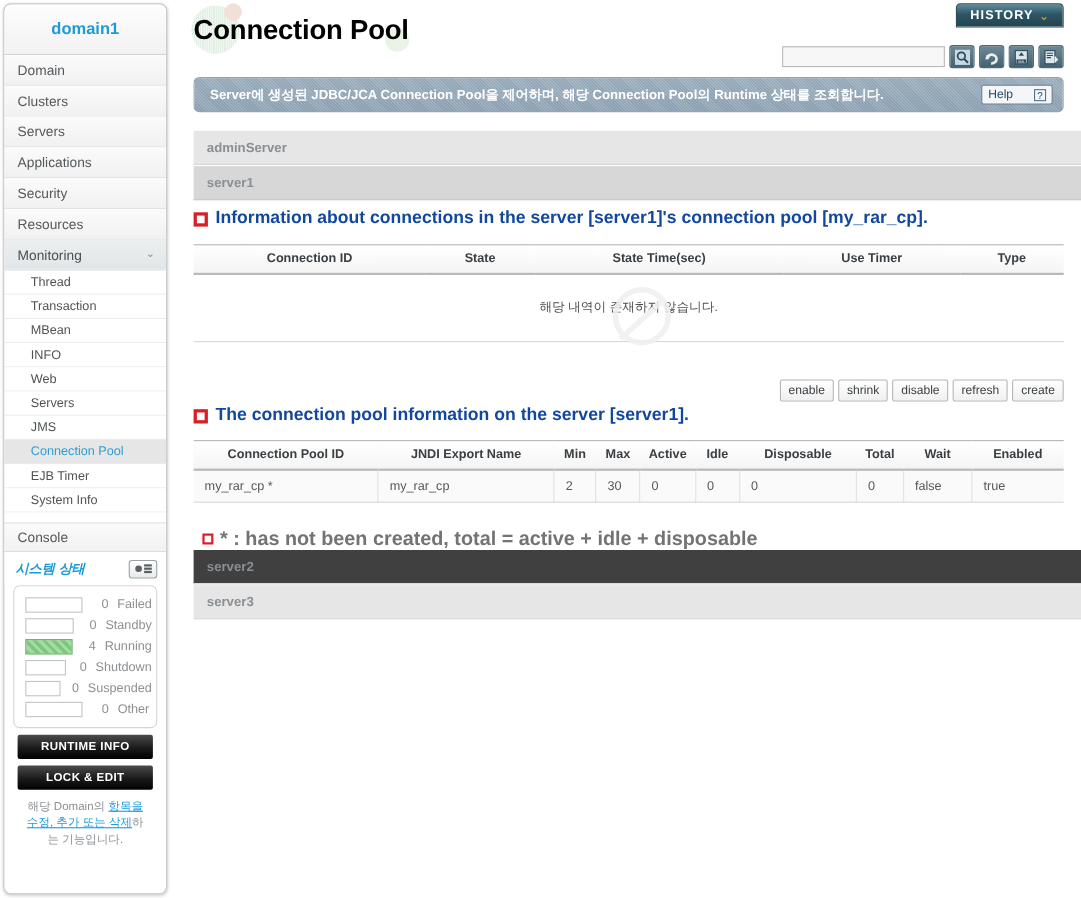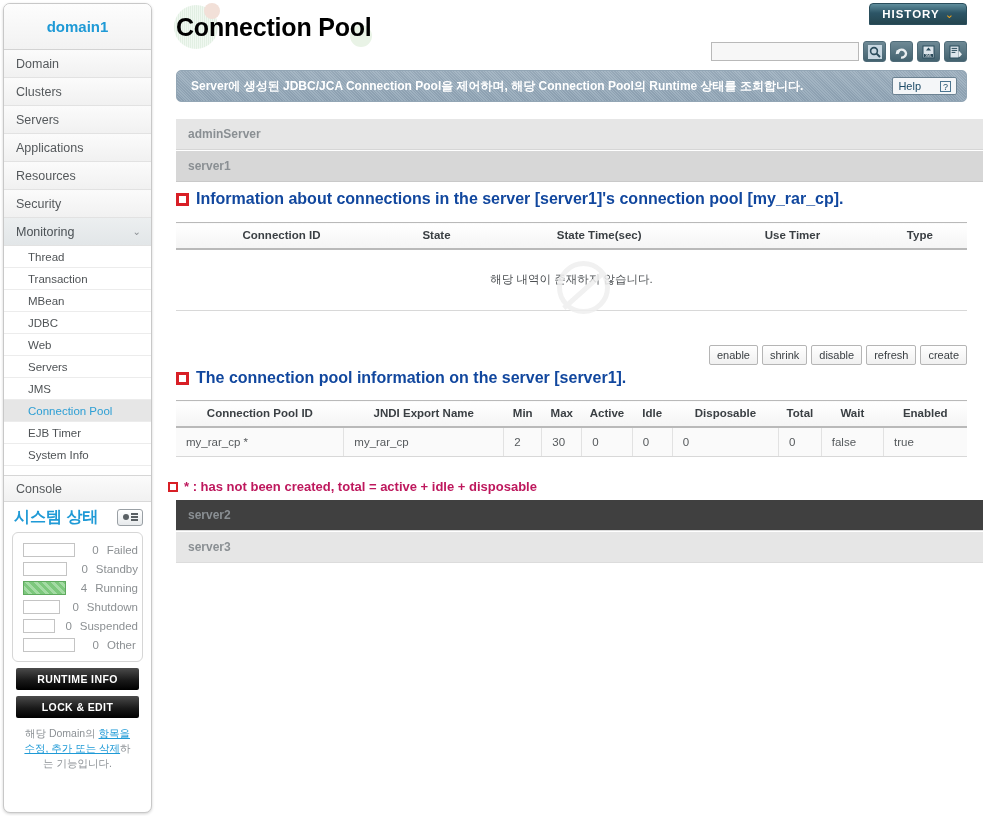--- a/index.html
+++ b/index.html
@@ -69,21 +69,21 @@
     background: linear-gradient(#fbfbfb,#f1f1f1);
     border-bottom: 1px solid #d9d9d9;
     cursor: pointer;
   }
   #sysstat-head {
     height: 30px;
     padding: 0 8px 0 10px;
     display: flex; align-items: center; justify-content: space-between;
     background: #ffffff;
   }
-  #sysstat-title { font-size: 16px; font-weight: bold; color: #1f9ad6; }
+  #sysstat-title { font-size: 12px; font-weight: bold; color: #1f9ad6; font-style: italic; }
   #sysstat-icon {
     width: 26px; height: 17px;
     border: 1px solid #9aa0a5;
     border-radius: 3px;
     background: linear-gradient(#ffffff,#e7eaec);
     display: flex; align-items: center; justify-content: center;
     gap: 2px;
     cursor: pointer;
   }
   #sysstat-icon .blob { width: 6px; height: 6px; border-radius: 50%; background: #5a6064;}
@@ -301,49 +301,49 @@
     height: 20px; padding: 0 7px;
     border: 1px solid #b5b5b5;
     border-radius: 2px;
     background: linear-gradient(#ffffff,#f0f0f0);
     font-size: 11px; color: #3a3f43;
     display: flex; align-items: center;
     cursor: pointer;
   }
 
   #legend {
-    position: absolute; left: 8px; top: 479px;
+    position: absolute; left: 24px; top: 479px;
     display: flex; align-items: center; gap: 6px;
-    font-size: 13px; font-weight: bold; color: #be185d;
+    font-size: 18px; font-weight: bold; color: #737373;
   }
   .sec-icon.sm { width: 10px; height: 10px; }
   .sec-icon.sm::after { left:2px; top:2px; width:6px; height:6px; }
 </style>
 </head>
 <body>
 
 <div id="sidebar">
 
   <div id="domain-header">domain1</div>
 
   <div id="nav-list">
       <div class="nav-item"><span>Domain</span></div>
       <div class="nav-item"><span>Clusters</span></div>
       <div class="nav-item"><span>Servers</span></div>
       <div class="nav-item"><span>Applications</span></div>
+      <div class="nav-item"><span>Security</span></div>
       <div class="nav-item"><span>Resources</span></div>
-      <div class="nav-item"><span>Security</span></div>
       <div class="nav-item active"><span>Monitoring</span><span class="chev">⌄</span></div>
     </div>
 
   <div id="sub-list">
       <div class="sub-item">Thread</div>
       <div class="sub-item">Transaction</div>
       <div class="sub-item">MBean</div>
-      <div class="sub-item">JDBC</div>
+      <div class="sub-item">INFO</div>
       <div class="sub-item">Web</div>
       <div class="sub-item">Servers</div>
       <div class="sub-item">JMS</div>
       <div class="sub-item selected">Connection Pool</div>
       <div class="sub-item">EJB Timer</div>
       <div class="sub-item">System Info</div>
     </div>
 
   <div id="sub-spacer"></div>
 

